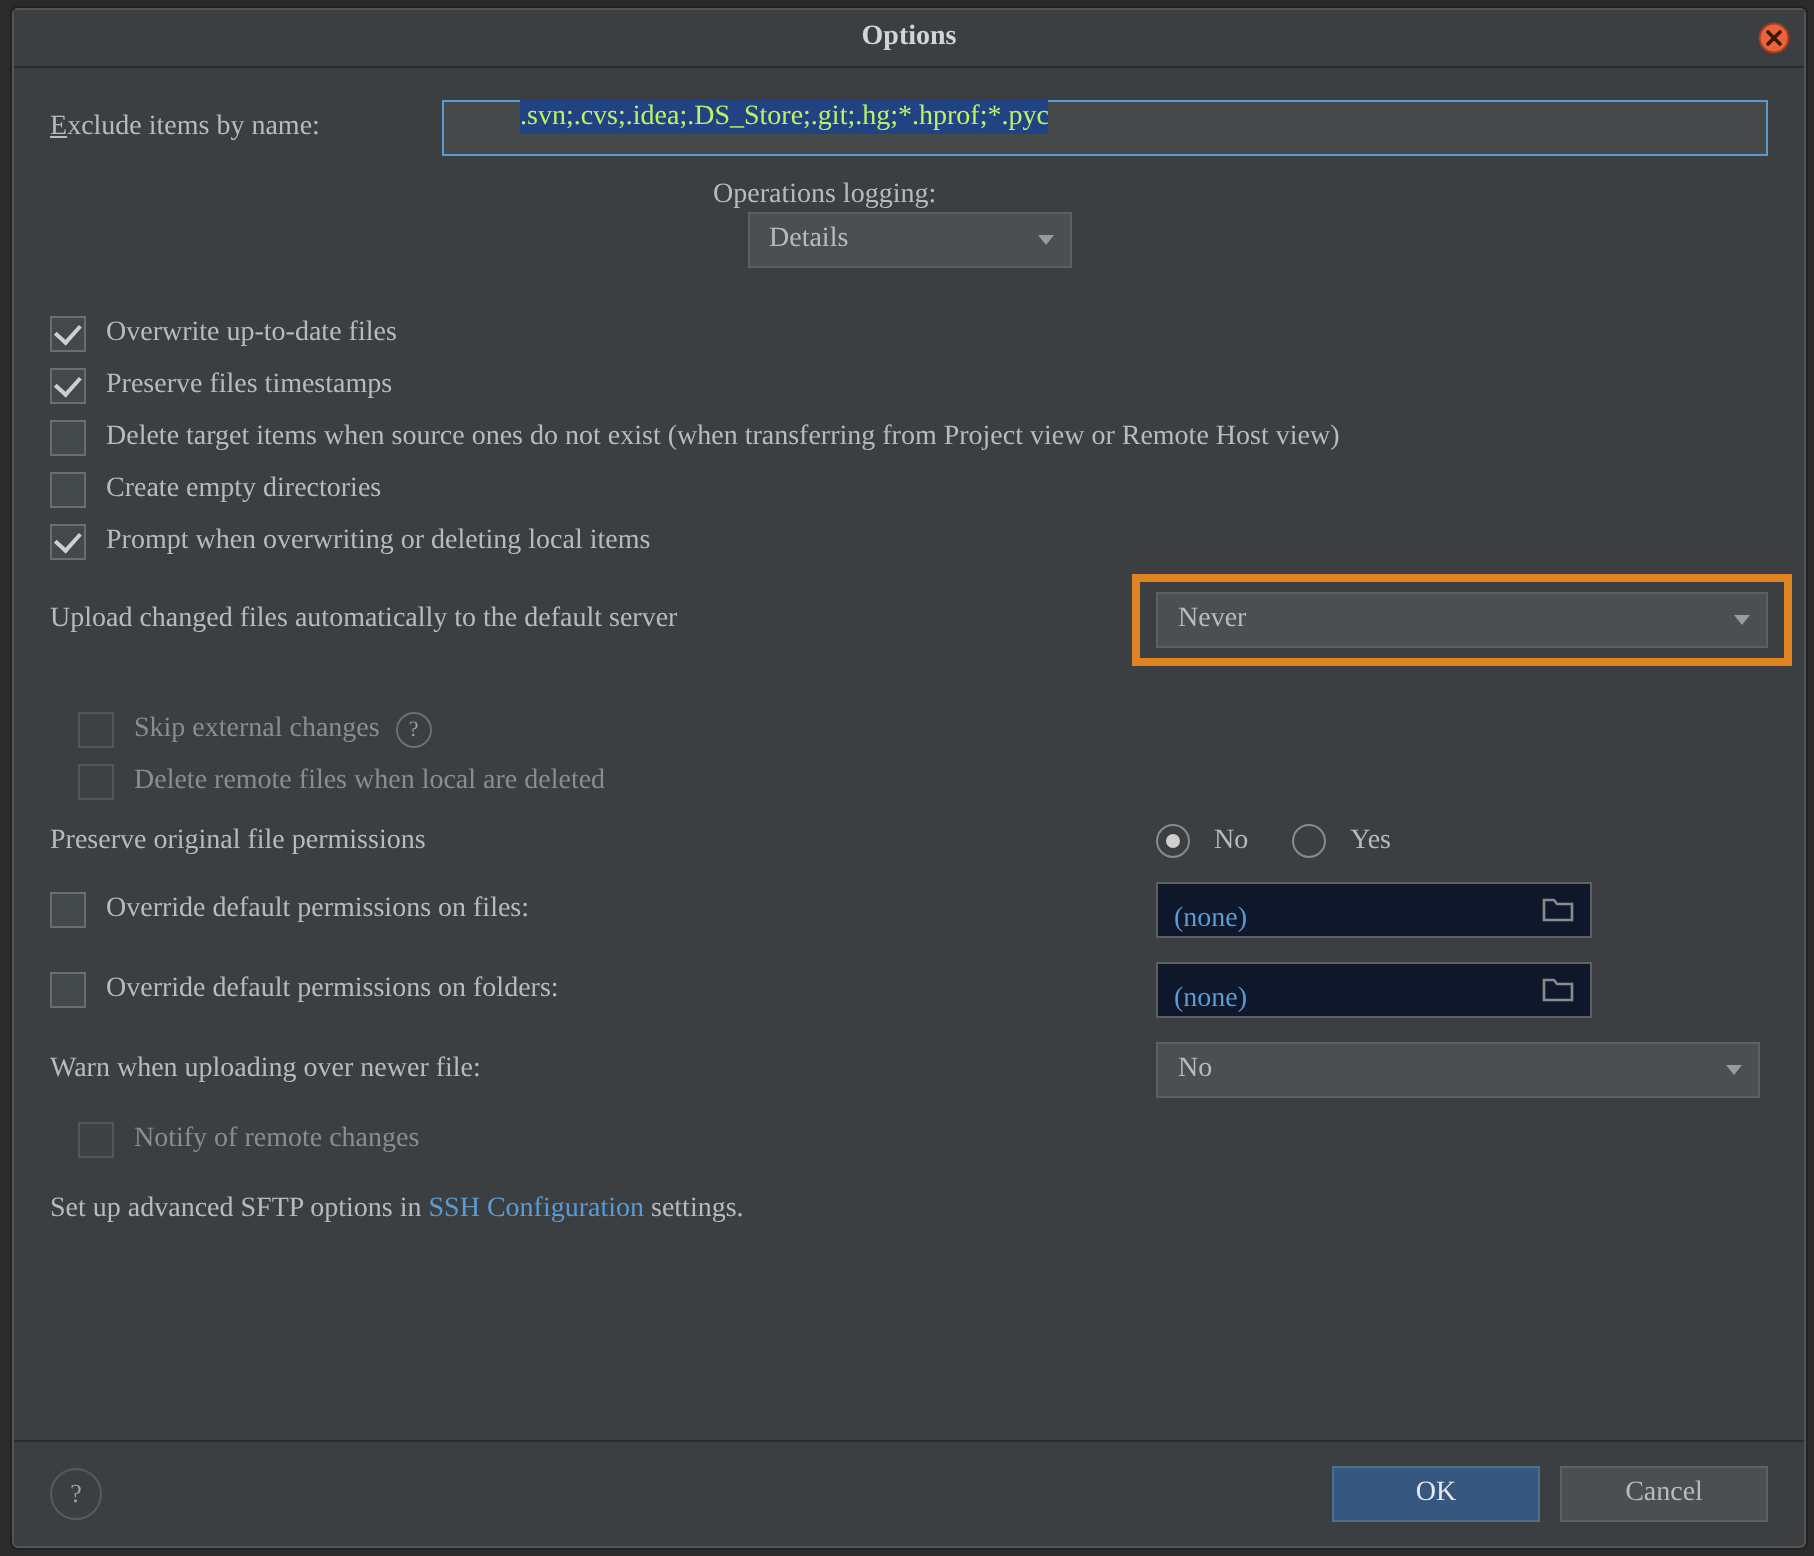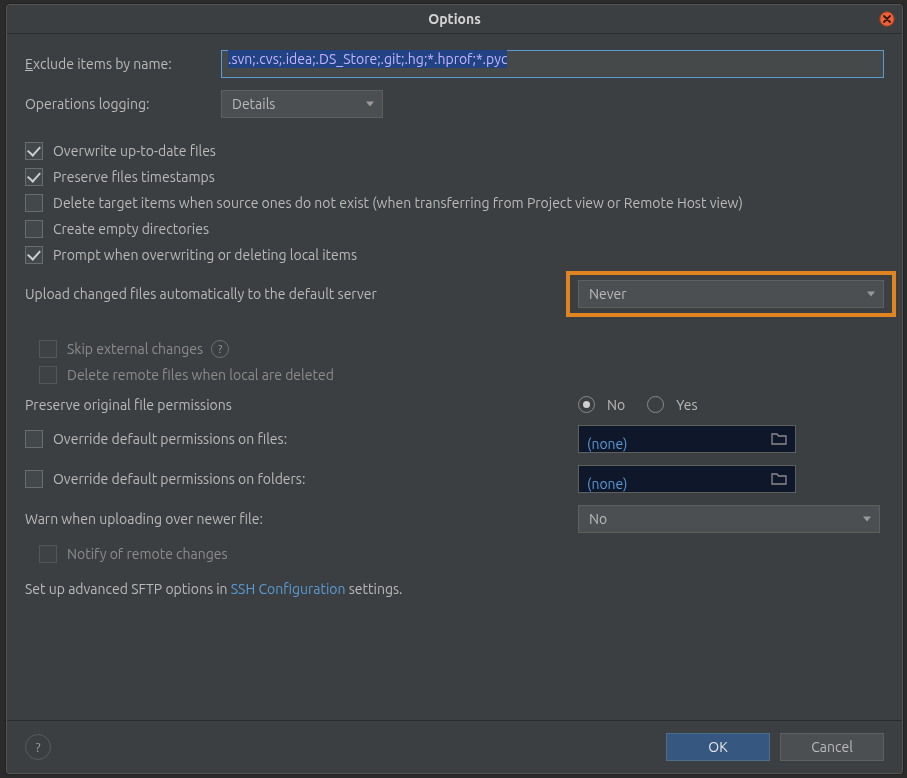--- a/index.html
+++ b/index.html
@@ -27,20 +27,21 @@
     position:relative;
     overflow:hidden;
   }
   .dialog{
     position:absolute;left:6px;top:4px;right:4px;bottom:4px;
     background:var(--bg);
     border:1px solid #555;
     border-radius:3px;
     display:flex;flex-direction:column;
     box-shadow:0 0 0 1px #222;
+    font-family:Liberation Serif, serif;
   }
   .titlebar{
     height:28px;
     background:var(--bg);
     border-bottom:1px solid var(--border-dark);
     display:flex;align-items:center;justify-content:center;
     position:relative;
     font-weight:600;
     color:#d4d4d4;
   }
@@ -49,36 +50,37 @@
     display:flex;align-items:center;justify-content:center;
     cursor:pointer;
   }
   .close-icon svg{display:block;}
   .content{
     flex:1;
     padding:16px 18px 10px 18px;
     overflow:auto;
   }
   .row{display:flex;align-items:center;margin-bottom:12px;}
-  .lrow{display:flex;align-items:center;margin-bottom:10px;}
+  .lrow{display:flex;align-items:center;margin-bottom:10px;flex-direction:column;}
   label.main{color:var(--text);}
   .underline-first::first-letter{text-decoration:underline;}
   .input-text{
     flex:1;
     background:#45494a;
     border:1px solid var(--link);
     height:26px;
     padding:0 6px;
     color:#fff;
     position:relative;
   }
   .input-text span.sel{
     background:var(--sel);
-    color:#c4b5fd;
+    color:#bef264;
     padding:1px 0;
+    margin-left:32px;
   }
   .hint{
     color:var(--text-dim);
     margin:-6px 0 18px 214px;
     font-size:13.5px;
   }
   .bold{font-weight:700;color:#bdbdbd;}
   .select{
     background:#4b4f51;
     border:1px solid var(--field-border);

